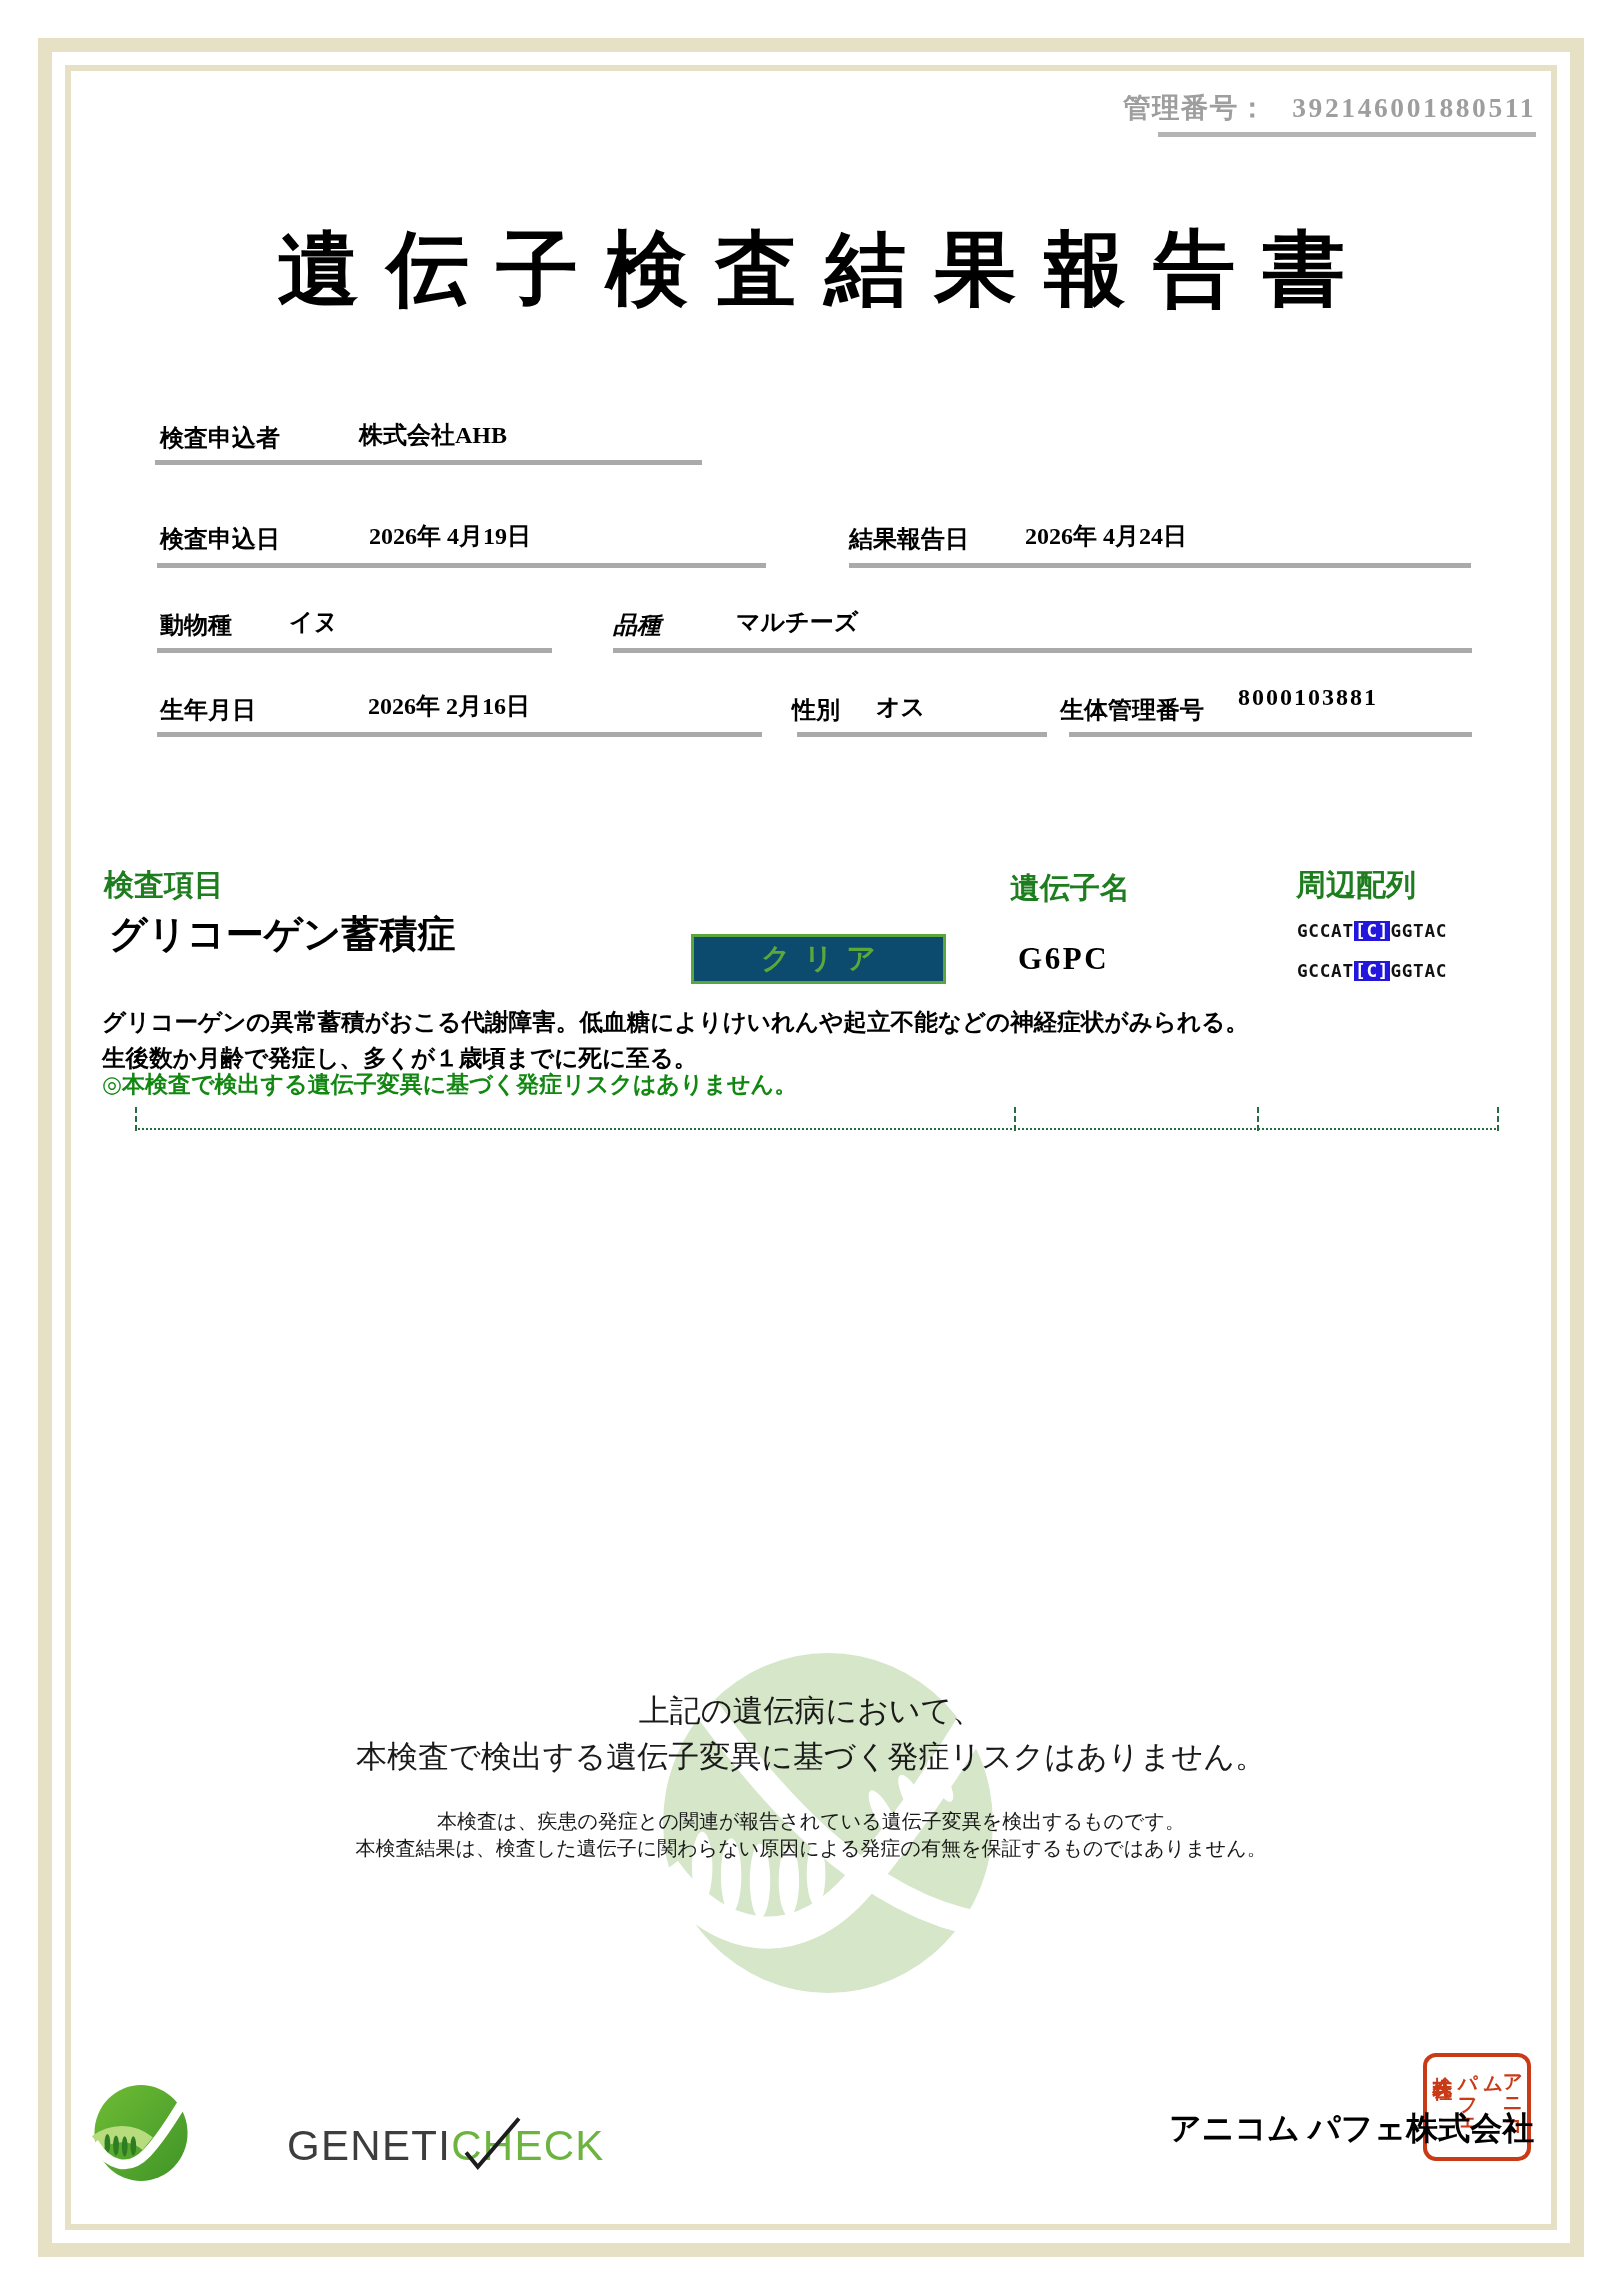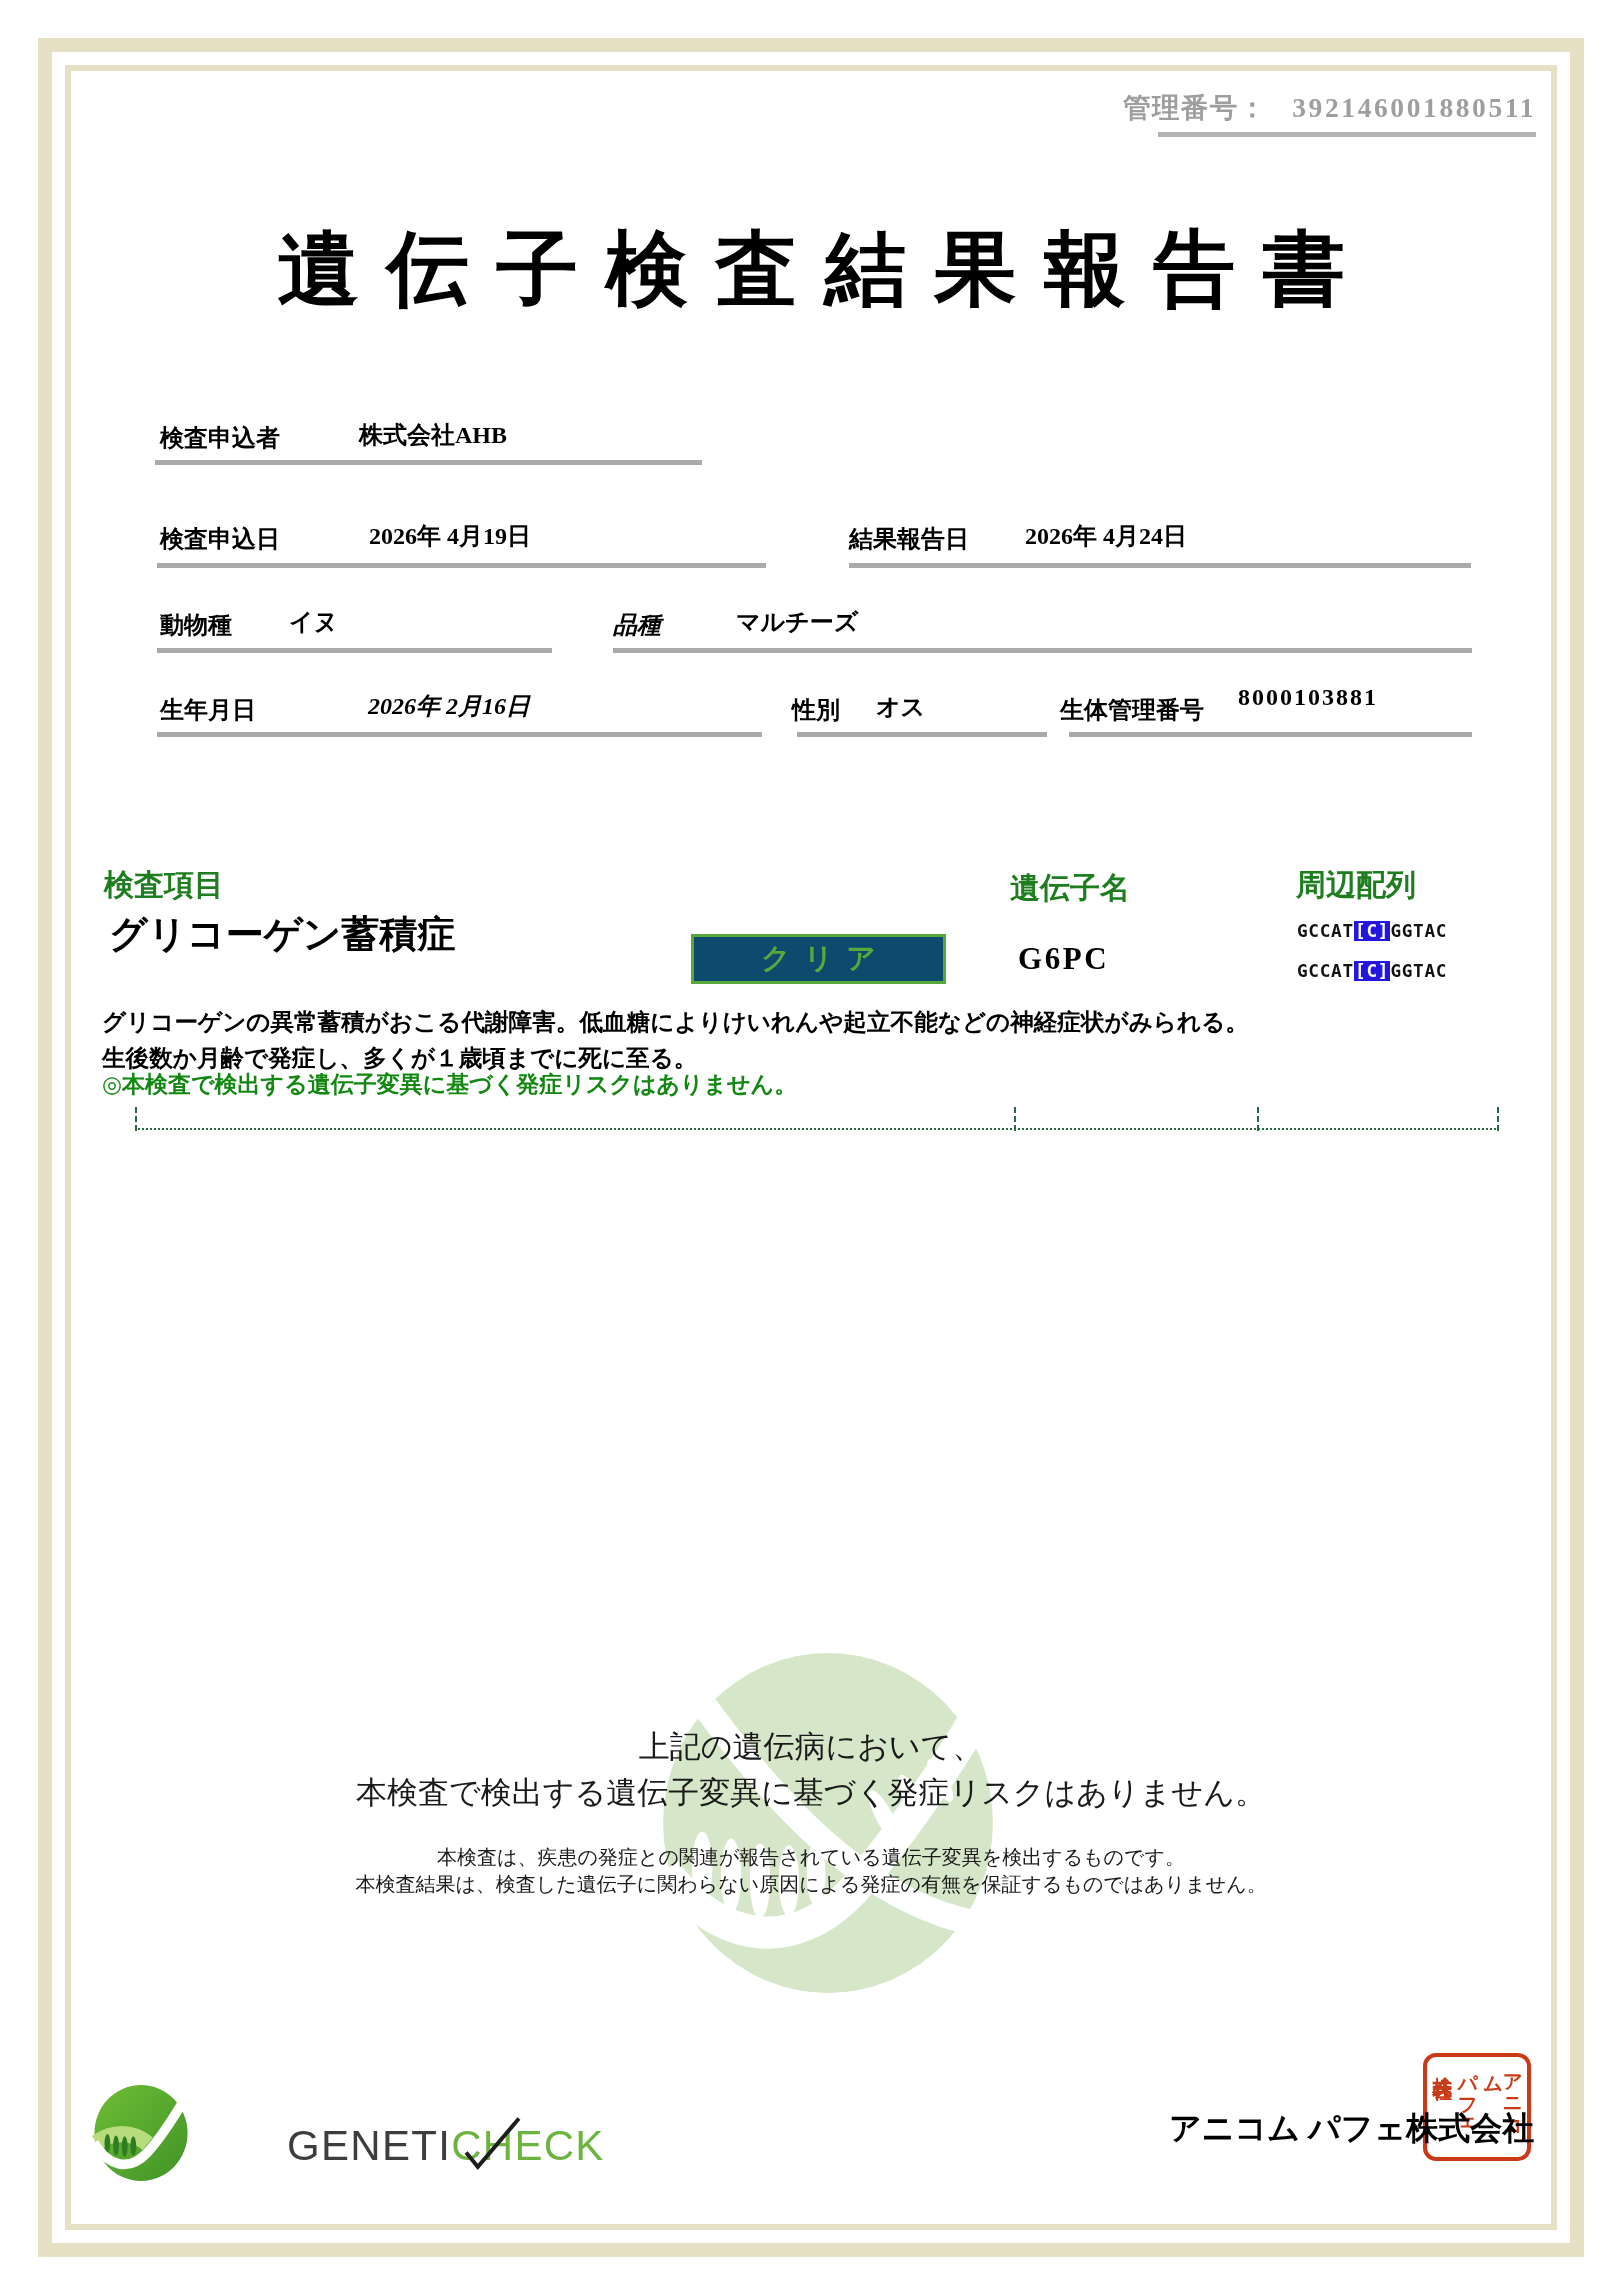--- a/index.html
+++ b/index.html
@@ -35,21 +35,21 @@
   .seq{font-family:"DejaVu Sans Mono","Liberation Mono",monospace;font-size:17.7px;font-weight:700;
        letter-spacing:0.7px;white-space:nowrap;color:#111;}
   .seq .variant{background:#2316dd;color:#ffffff;padding:0 1.3px;}
   .desc{left:102px;font-size:23.6px;font-weight:600;white-space:nowrap;}
   .risk{left:102px;top:1069px;font-size:23px;font-weight:700;color:#128812;white-space:nowrap;}
 
   .dash-h{left:135px;top:1128px;width:1364px;height:0;border-bottom:2.6px dotted #256d40;}
   .dash-v{top:1107px;height:23.6px;width:0;border-left:2px dashed #256d40;}
 
   
-  .sans{font-family:Liberation Sans, sans-serif;margin-top:36px;}
+  .sans{font-family:Liberation Sans, sans-serif;}
   .sum{left:0;width:1622px;text-align:center;color:#1a1a1a;white-space:nowrap;}
   .sum.big{font-size:31px;}
   .sum.small{font-size:20px;}
 
   
   .logo-text{left:287px;top:2122px;font-family:"Liberation Sans","DejaVu Sans",sans-serif;
              font-size:42px;letter-spacing:1.3px;white-space:nowrap;}
   .logo-text .dark{color:#3d3d3d;}
   .logo-text .green{color:#6cb33f;}
   .company{left:1169px;top:2107px;font-size:32px;font-weight:700;white-space:nowrap;z-index:3;}
@@ -102,21 +102,21 @@
   <div class="abs uline" style="left:849px;top:563px;width:622px;"></div>
 
   <div class="abs lbl" style="left:160px;top:609px;">動物種</div>
   <div class="abs val" style="left:289px;top:606px;">イヌ</div>
   <div class="abs uline" style="left:157px;top:648px;width:395px;"></div>
   <div class="abs lbl" style="left:613px;top:609px;font-style:italic;">品種</div>
   <div class="abs val" style="left:736px;top:606px;">マルチーズ</div>
   <div class="abs uline" style="left:613px;top:648px;width:859px;"></div>
 
   <div class="abs lbl" style="left:160px;top:694px;">生年月日</div>
-  <div class="abs val" style="left:368px;top:690px;font-style:italic;">2026年 2月16日</div>
+  <div class="abs val" style="left:368px;top:690px;">2026年 2月16日</div>
   <div class="abs uline" style="left:157px;top:732px;width:605px;"></div>
   <div class="abs lbl" style="left:792px;top:694px;">性別</div>
   <div class="abs val" style="left:876px;top:691px;">オス</div>
   <div class="abs uline" style="left:797px;top:732px;width:250px;"></div>
   <div class="abs lbl" style="left:1060px;top:694px;">生体管理番号</div>
   <div class="abs val" style="left:1238px;top:684px;letter-spacing:2px;">8000103881</div>
   <div class="abs uline" style="left:1069px;top:732px;width:403px;"></div>
 
   <div class="abs col-head" style="left:104px;top:865px;">検査項目</div>
   <div class="abs col-head" style="left:1010px;top:868px;">遺伝子名</div>

